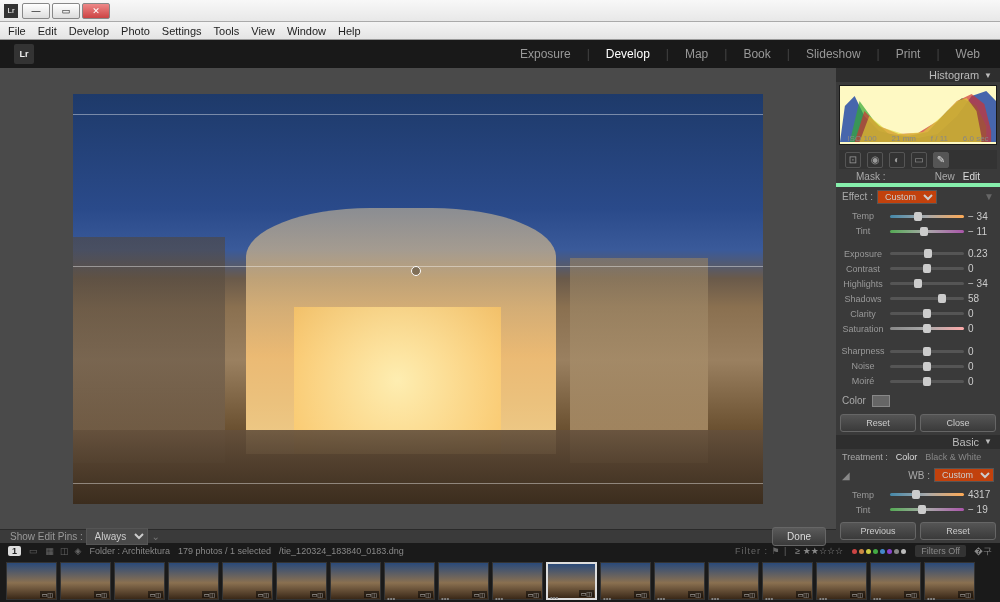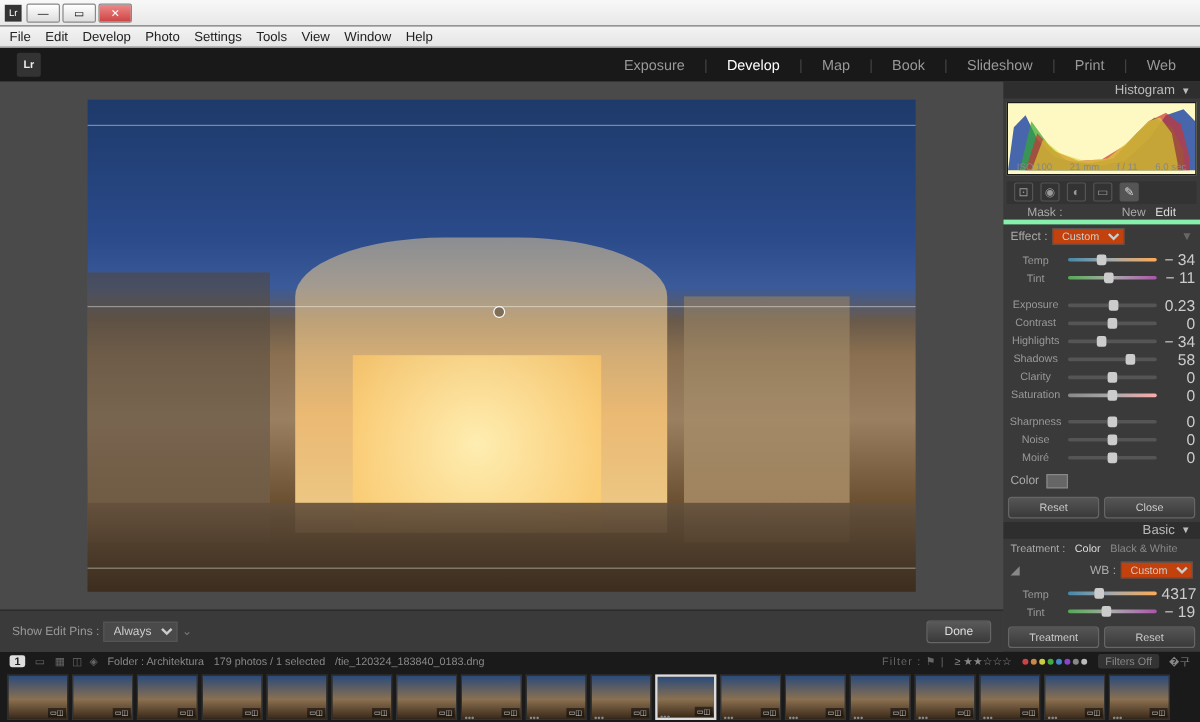--- a/index.html
+++ b/index.html
@@ -24,21 +24,21 @@
 .center{flex:1;display:flex;flex-direction:column;background:#4a4a4a;position:relative}
 .canvas-wrap{flex:1;display:flex;align-items:center;justify-content:center;padding:8px 14px;position:relative}
 .photo{width:690px;height:410px;position:relative;background:linear-gradient(180deg,#1e3a6a 0%,#2a4a8a 28%,#3a5a9a 38%,#6a5a4a 45%,#8a7050 52%,#9a8060 65%,#6a5030 82%,#3a2a1a 100%);overflow:hidden}
 .building{position:absolute;left:25%;top:28%;width:45%;height:60%;background:linear-gradient(180deg,rgba(180,170,150,0.7) 0%,rgba(255,200,120,0.8) 60%,rgba(255,220,150,0.9) 100%);border-radius:40% 40% 0 0/20% 20% 0 0}
 .glass{position:absolute;left:32%;top:52%;width:30%;height:36%;background:radial-gradient(circle,rgba(255,240,180,0.95),rgba(255,200,100,0.7))}
 .sidebldg{position:absolute;right:8%;top:40%;width:20%;height:50%;background:linear-gradient(180deg,rgba(150,130,100,0.6),rgba(180,150,110,0.8))}
 .leftbldg{position:absolute;left:0;top:35%;width:22%;height:55%;background:linear-gradient(180deg,rgba(80,70,60,0.6),rgba(120,100,80,0.7))}
 .ground{position:absolute;bottom:0;left:0;right:0;height:18%;background:linear-gradient(180deg,rgba(100,80,60,0.9),rgba(60,45,30,1))}
 .pin{position:absolute;left:49%;top:42%;width:10px;height:10px;border:1.5px solid #fff;border-radius:50%;background:rgba(0,0,0,0.3)}
 .guide{position:absolute;background:rgba(255,255,255,0.4);height:1px;left:-20px;right:-20px}
-.toolbar{height:35px;background:#3a3a3a;display:flex;align-items:center;padding:0 10px;border-top:1px solid #2a2a2a;font-size:10px;color:#999}
+.toolbar{height:14px;background:#3a3a3a;display:flex;align-items:center;padding:0 10px;border-top:1px solid #2a2a2a;font-size:10px;color:#999}
 .toolbar select{background:#4a4a4a;color:#ccc;border:1px solid #555;font-size:10px;padding:1px 4px}
 .done-btn{margin-left:auto;background:linear-gradient(#5a5a5a,#3a3a3a);color:#ddd;border:1px solid #666;padding:3px 14px;font-size:10px;border-radius:3px}
 .right-panel{width:164px;background:#3a3a3a;display:flex;flex-direction:column;overflow:hidden;font-size:10px;color:#aaa}
 .panel-header{height:17px;background:#2e2e2e;display:flex;align-items:center;justify-content:flex-end;padding:0 8px;color:#bbb;font-size:11px}
 .panel-header .tri{margin-left:5px;font-size:8px}
 .histogram{height:70px;background:#fef9c3;margin:3px;position:relative;border:1px solid #1a1a1a}
 .histo-svg{width:100%;height:56px}
 .histo-meta{position:absolute;bottom:1px;left:0;right:0;display:flex;justify-content:space-around;font-size:8px;color:#888}
 .tool-row{height:22px;background:#333;margin:2px 3px;display:flex;align-items:center;gap:6px;padding:0 6px}
 .tool-row .tool{width:16px;height:16px;border:1px solid #555;border-radius:2px;display:flex;align-items:center;justify-content:center;font-size:10px;color:#999}
@@ -47,21 +47,21 @@
 .mask-row span{margin-right:auto}
 .mask-row a{color:#aaa;margin-left:8px}
 .sliders{padding:2px 4px}
 .slider-row{display:flex;align-items:center;height:15px;gap:4px}
 .slider-row .lbl{width:46px;text-align:center;font-size:9px;color:#999}
 .slider-row .track{flex:1;height:3px;background:#555;position:relative;border-radius:2px}
 .slider-row .track.temp{background:linear-gradient(90deg,#48a,#aaa,#fa5)}
 .slider-row .track.tint{background:linear-gradient(90deg,#5a5,#aaa,#a5a)}
 .slider-row .track.sat{background:linear-gradient(90deg,#888,#aaa,#faa)}
 .slider-row .thumb{position:absolute;top:-3px;width:8px;height:9px;background:#ccc;border-radius:2px;transform:translateX(-50%)}
-.slider-row .val{width:28px;text-align:right;font-size:13px;color:#ccc}
+.slider-row .val{width:28px;font-size:10px;color:#ccc}
 .effect-row{display:flex;align-items:center;padding:3px 6px;gap:4px}
 .effect-row select{background:#c2410c;color:#ccc;border:1px solid #555;font-size:9px;padding:0 3px}
 .color-row{display:flex;align-items:center;padding:4px 6px;gap:6px}
 .color-sw{width:18px;height:12px;background:#666;border:1px solid #888}
 .btn-row{display:flex;gap:4px;padding:3px 4px}
 .btn-row button{flex:1;background:linear-gradient(#555,#3a3a3a);color:#ccc;border:1px solid #666;font-size:9px;padding:3px 0;border-radius:3px}
 .treatment{display:flex;align-items:center;padding:3px 6px;gap:8px;font-size:9px}
 .treatment .opt{color:#888}
 .treatment .opt.active{color:#ddd}
 .secondary-bar{height:16px;background:#1a1a1a;display:flex;align-items:center;padding:0 8px;font-size:9px;color:#888;gap:8px}
@@ -294,21 +294,21 @@
         </div>
         <div class="slider-row">
           <span class="lbl">Tint</span>
           <div class="track tint">
             <div class="thumb" style="left:43%"></div>
           </div>
           <span class="val">− 19</span>
         </div>
       </div>
     <div class="btn-row">
-      <button>Treatment</button>
+      <button>Previous</button>
       <button>Reset</button>
     </div>
   </div>
 </div>
 
 <div class="secondary-bar">
   <span class="badge">1</span>
   <span style="color:#666">▭</span>
   <div class="icons">
     <span>▦</span>

